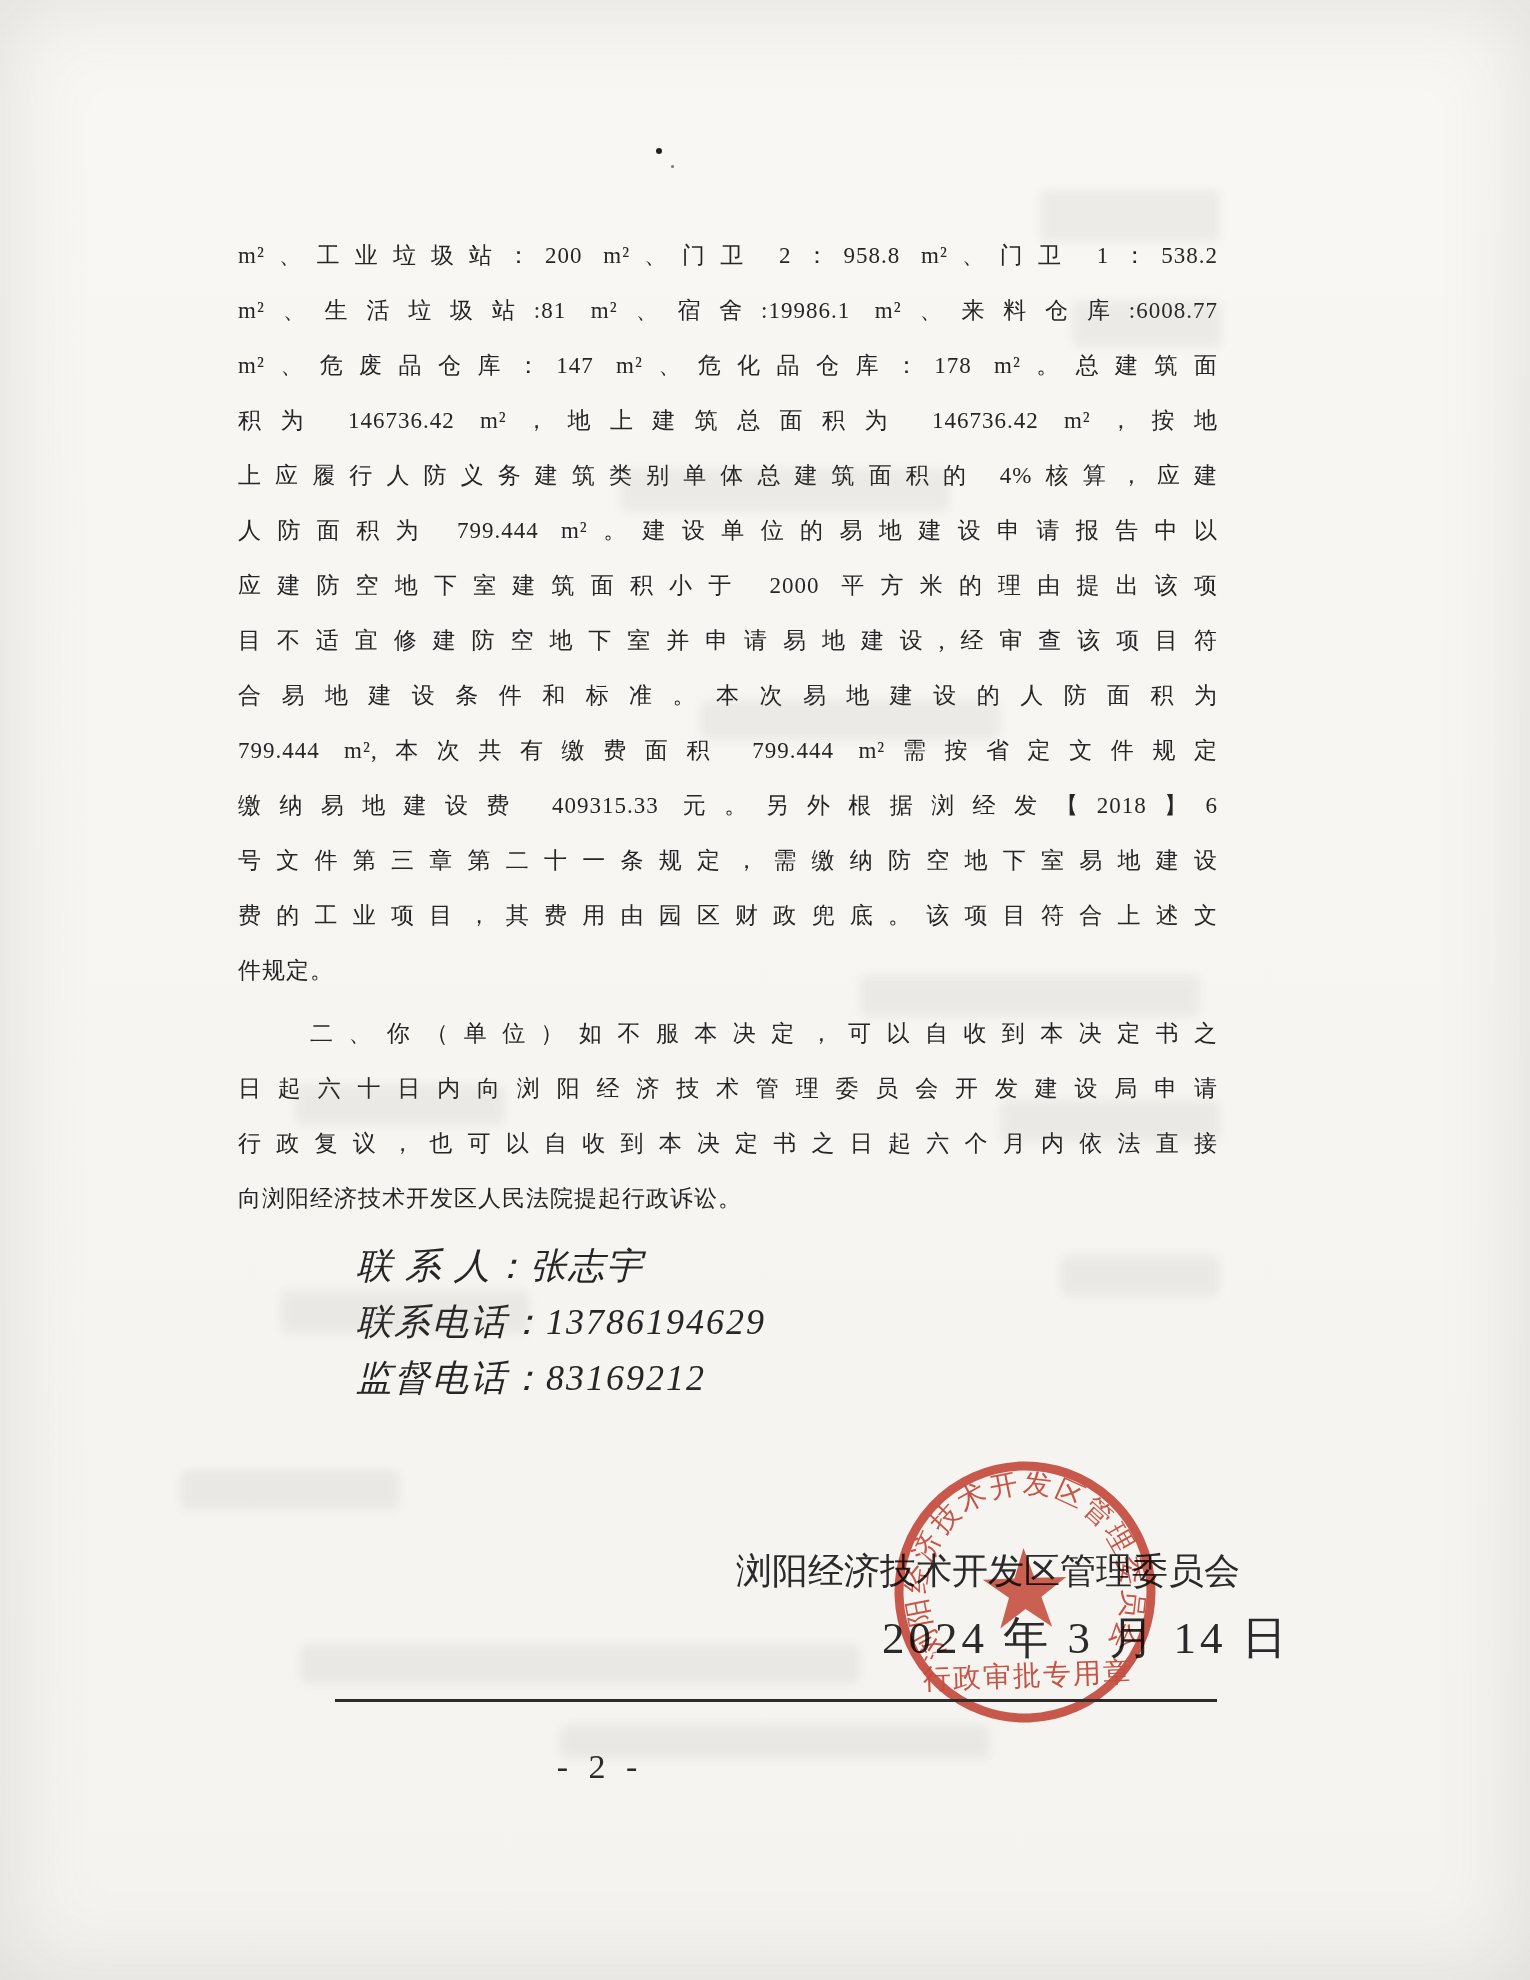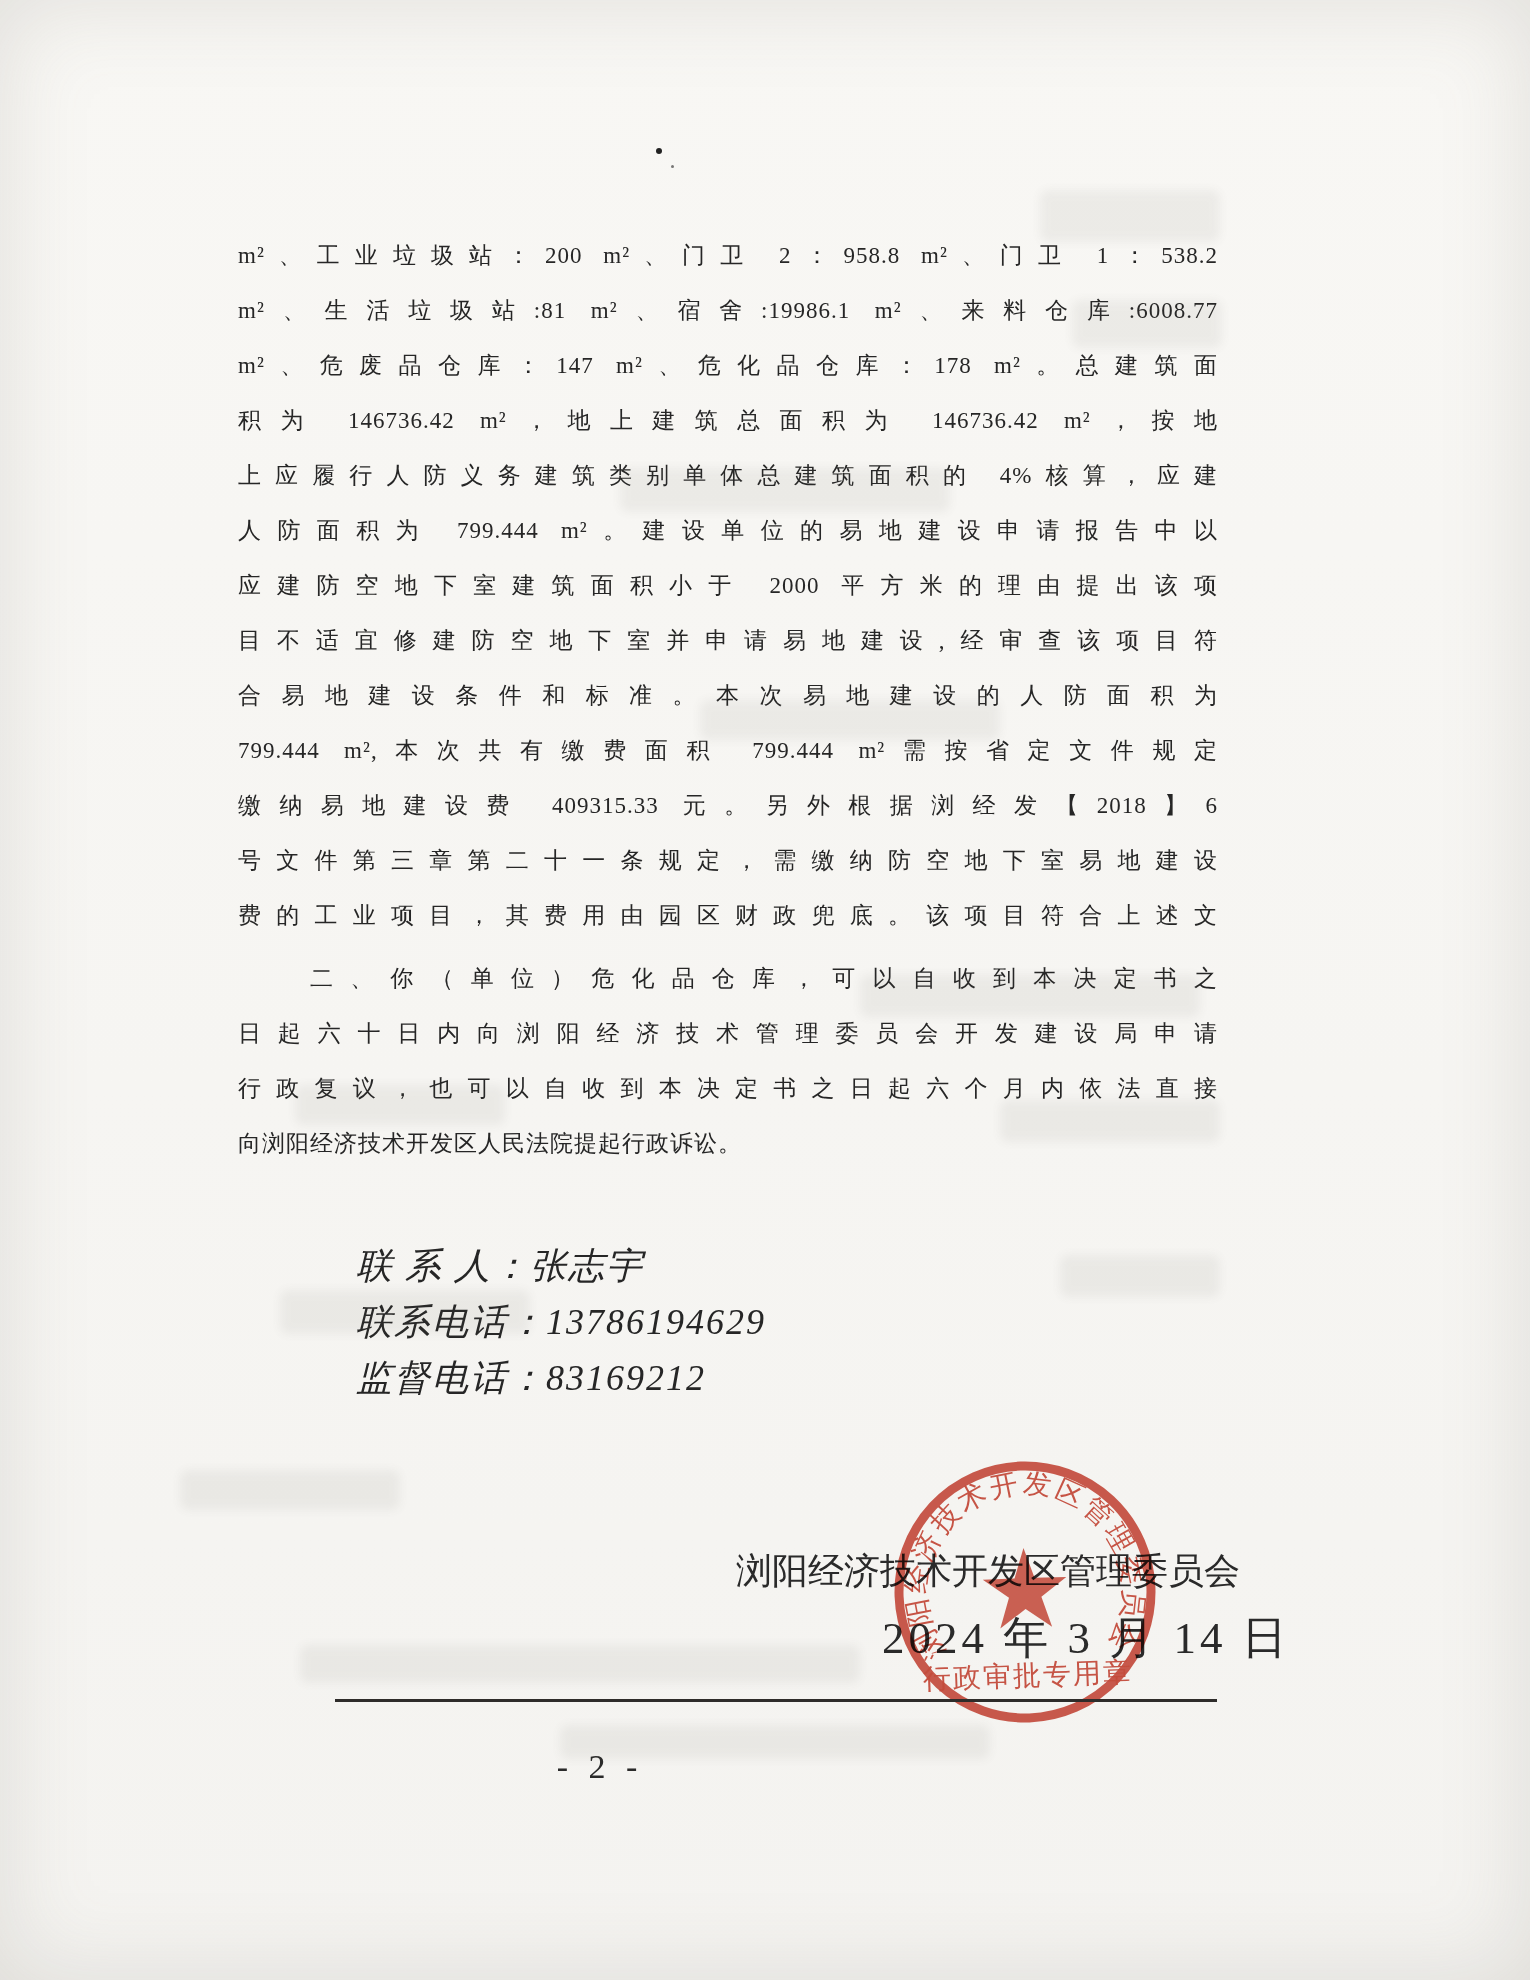--- a/index.html
+++ b/index.html
@@ -77,21 +77,22 @@
     <div class="line">积为 146736.42 m²，地上建筑总面积为 146736.42 m²，按地</div>
     <div class="line">上应履行人防义务建筑类别单体总建筑面积的 4%核算，应建</div>
     <div class="line">人防面积为 799.444 m²。建设单位的易地建设申请报告中以</div>
     <div class="line">应建防空地下室建筑面积小于 2000 平方米的理由提出该项</div>
     <div class="line">目不适宜修建防空地下室并申请易地建设,经审查该项目符</div>
     <div class="line">合易地建设条件和标准。本次易地建设的人防面积为</div>
     <div class="line">799.444 m²,本次共有缴费面积 799.444 m²需按省定文件规定</div>
     <div class="line">缴纳易地建设费 409315.33 元。另外根据浏经发【2018】6</div>
     <div class="line">号文件第三章第二十一条规定，需缴纳防空地下室易地建设</div>
     <div class="line">费的工业项目，其费用由园区财政兜底。该项目符合上述文</div>
-    <div class="line indent gap-before">二、你（单位）危化品仓库，可以自收到本决定书之</div>
+    <div class="line para-end">件规定。</div>
+    <div class="line indent gap-before">二、你（单位）如不服本决定，可以自收到本决定书之</div>
     <div class="line">日起六十日内向浏阳经济技术管理委员会开发建设局申请</div>
     <div class="line">行政复议，也可以自收到本决定书之日起六个月内依法直接</div>
     <div class="line para-end">向浏阳经济技术开发区人民法院提起行政诉讼。</div>
   </div>
 
   <div class="contact-block">
     <div class="contact-line"><span>联 系 人：</span><span>张志宇</span></div>
     <div class="contact-line"><span>联系电话：</span><span>13786194629</span></div>
     <div class="contact-line"><span>监督电话：</span><span>83169212</span></div>
   </div>

